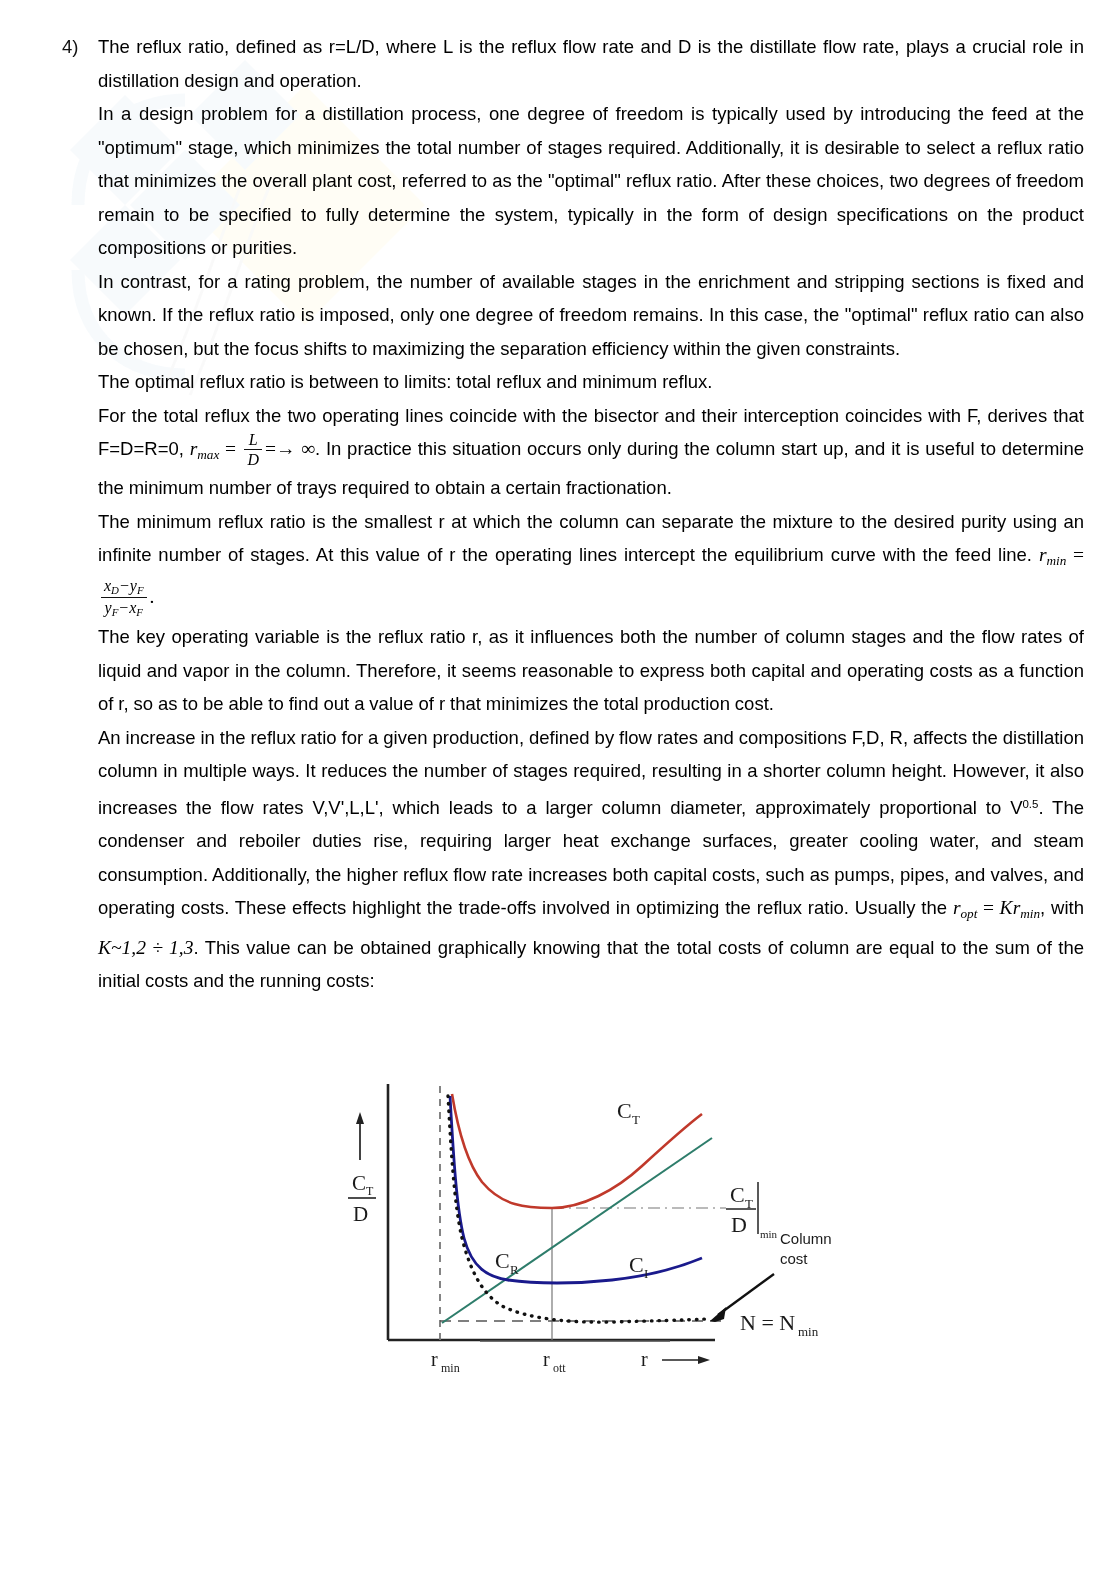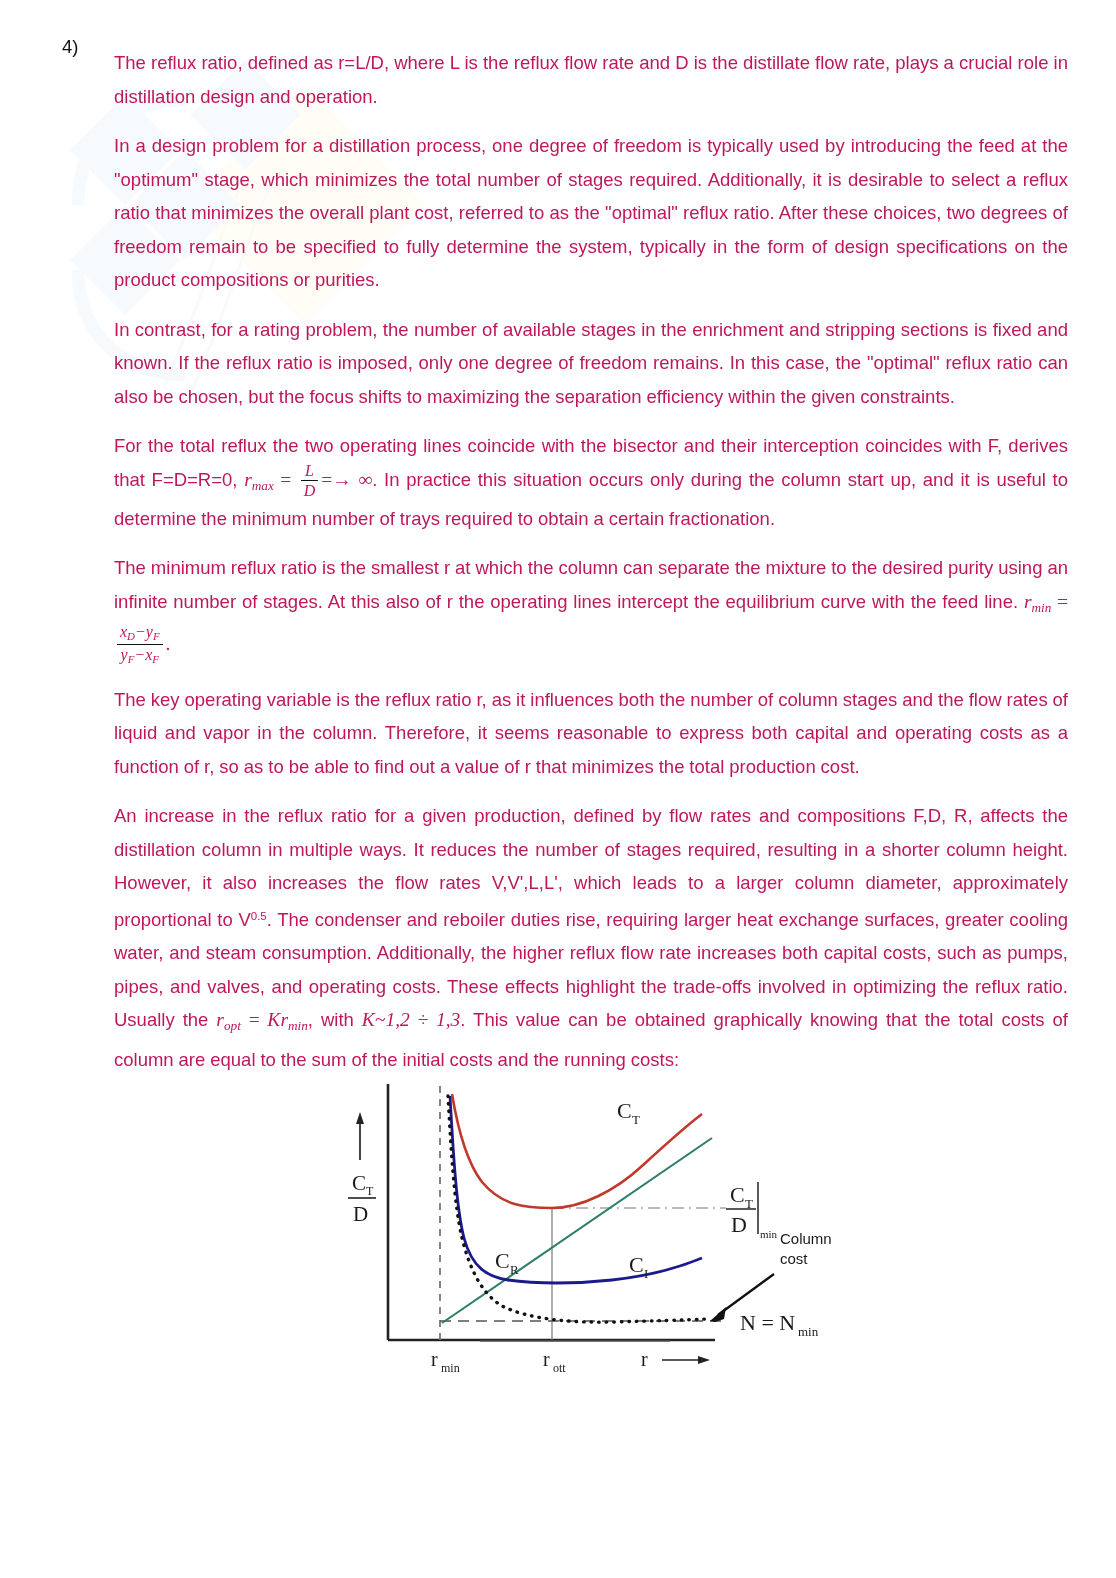--- a/index.html
+++ b/index.html
@@ -48,24 +48,24 @@
     flex: 0 0 36px;
     font-size: 18.5px;
     line-height: 33.5px;
     color: #111111;
   }
   .item-body {
     flex: 1 1 auto;
   }
 
   p.para {
-    margin: 16px;
+    margin: 0;
     font-size: 18.5px;
     line-height: 33.5px;
-    color: #be185d;
+    color: #000000;
     text-align: justify;
     text-justify: inter-word;
     word-spacing: -0.2px;
   }
   p.para.nojust {
     text-align: left;
   }
 
   
   .mi {
@@ -161,27 +161,28 @@
     <div class="item">
       <div class="item-marker">4)</div>
       <div class="item-body">
 
         <p class="para">The reflux ratio, defined as r=L/D, where L is the reflux flow rate and D is the distillate flow rate, plays a crucial role in distillation design and operation.</p>
 
         <p class="para">In a design problem for a distillation process, one degree of freedom is typically used by introducing the feed at the "optimum" stage, which minimizes the total number of stages required. Additionally, it is desirable to select a reflux ratio that minimizes the overall plant cost, referred to as the "optimal" reflux ratio. After these choices, two degrees of freedom remain to be specified to fully determine the system, typically in the form of design specifications on the product compositions or purities.</p>
 
         <p class="para">In contrast, for a rating problem, the number of available stages in the enrichment and stripping sections is fixed and known. If the reflux ratio is imposed, only one degree of freedom remains. In this case, the "optimal" reflux ratio can also be chosen, but the focus shifts to maximizing the separation efficiency within the given constraints.</p>
 
+        <p class="para nojust">The optimal reflux ratio is between to limits: total reflux and minimum reflux.</p>
 
         <p class="para"><span>For the total reflux the two operating lines coincide with the bisector and their interception coincides with F, derives that F=D=R=0, </span><span class="mi"><span>r</span><span class="sub">max</span> <span class="mup">=</span> <span class="frac">
                 <span class="num">L</span>
                 <span class="den">D</span>
               </span><span class="mup">=→ ∞</span></span><span>. In practice this situation occurs only during the column start up, and it is useful to determine the minimum number of trays required to obtain a certain fractionation.</span></p>
 
-        <p class="para"><span>The minimum reflux ratio is the smallest r at which the column can separate the mixture to the desired purity using an infinite number of stages. At this also of r the operating lines intercept the equilibrium curve with the feed line. </span><span class="mi"><span>r</span><span class="sub">min</span> <span class="mup">=</span> <span class="frac">
+        <p class="para"><span>The minimum reflux ratio is the smallest r at which the column can separate the mixture to the desired purity using an infinite number of stages. At this value of r the operating lines intercept the equilibrium curve with the feed line. </span><span class="mi"><span>r</span><span class="sub">min</span> <span class="mup">=</span> <span class="frac">
                 <span class="num"><span>x</span><span class="sub">D</span><span>−</span><span>y</span><span class="sub">F</span></span>
                 <span class="den"><span>y</span><span class="sub">F</span><span>−</span><span>x</span><span class="sub">F</span></span>
               </span><span class="mup">.</span></span></p>
 
 
         <p class="para">The key operating variable is the reflux ratio r, as it influences both the number of column stages and the flow rates of liquid and vapor in the column. Therefore, it seems reasonable to express both capital and operating costs as a function of r, so as to be able to find out a value of r that minimizes the total production cost.</p>
 
         <p class="para"><span>An increase in the reflux ratio for a given production, defined by flow rates and compositions F,D, R, affects the distillation column in multiple ways. It reduces the number of stages required, resulting in a shorter column height. However, it also increases the flow rates V,V',L,L', which leads to a larger column diameter, approximately proportional to V</span><span class="sup">0.5</span><span>. The condenser and reboiler duties rise, requiring larger heat exchange surfaces, greater cooling water, and steam consumption. Additionally, the higher reflux flow rate increases both capital costs, such as pumps, pipes, and valves, and operating costs. These effects highlight the trade-offs involved in optimizing the reflux ratio. Usually the </span><span class="mi"><span>r</span><span class="sub">opt</span> <span class="mup">=</span> <span>K</span><span>r</span><span class="sub">min</span></span><span>, with </span><span class="mi">K~1,2 ÷ 1,3</span><span>. This value can be obtained graphically knowing that the total costs of column are equal to the sum of the initial costs and the running costs:</span></p>
 
       </div>

